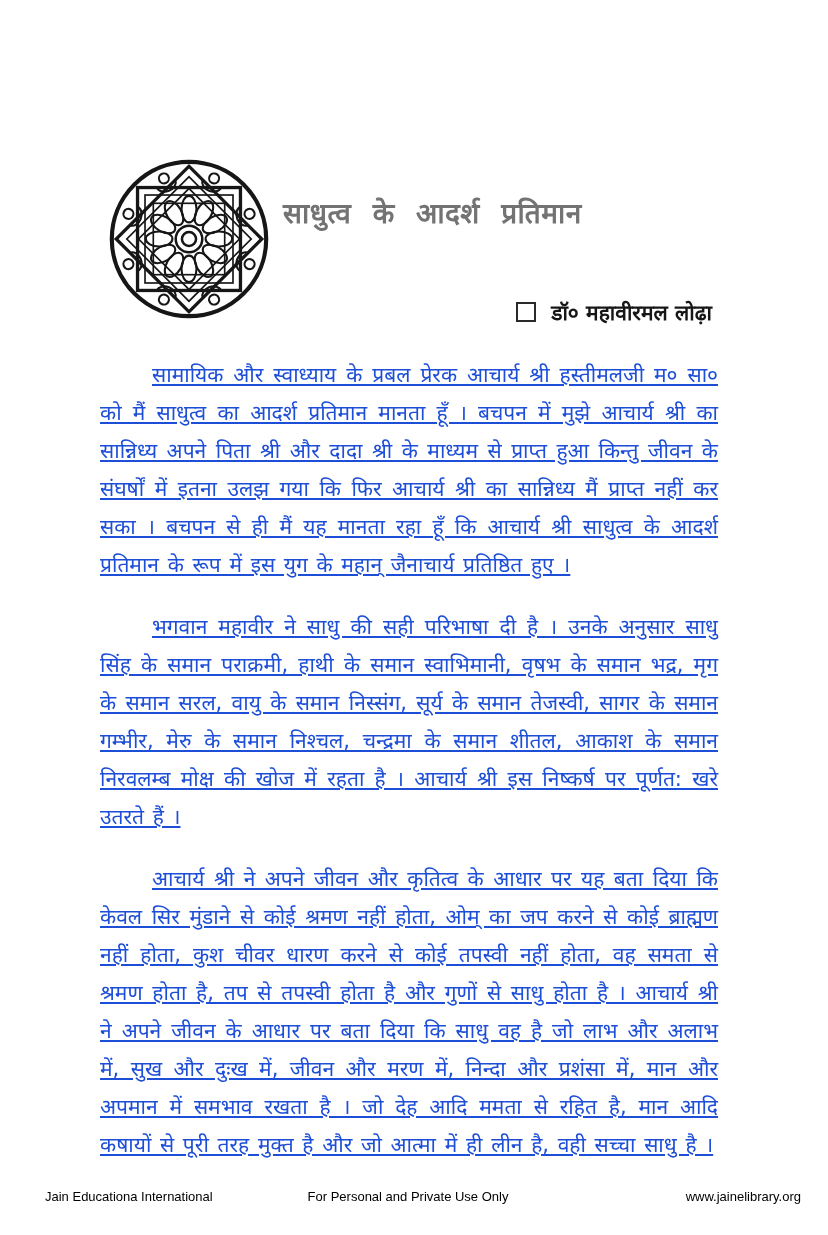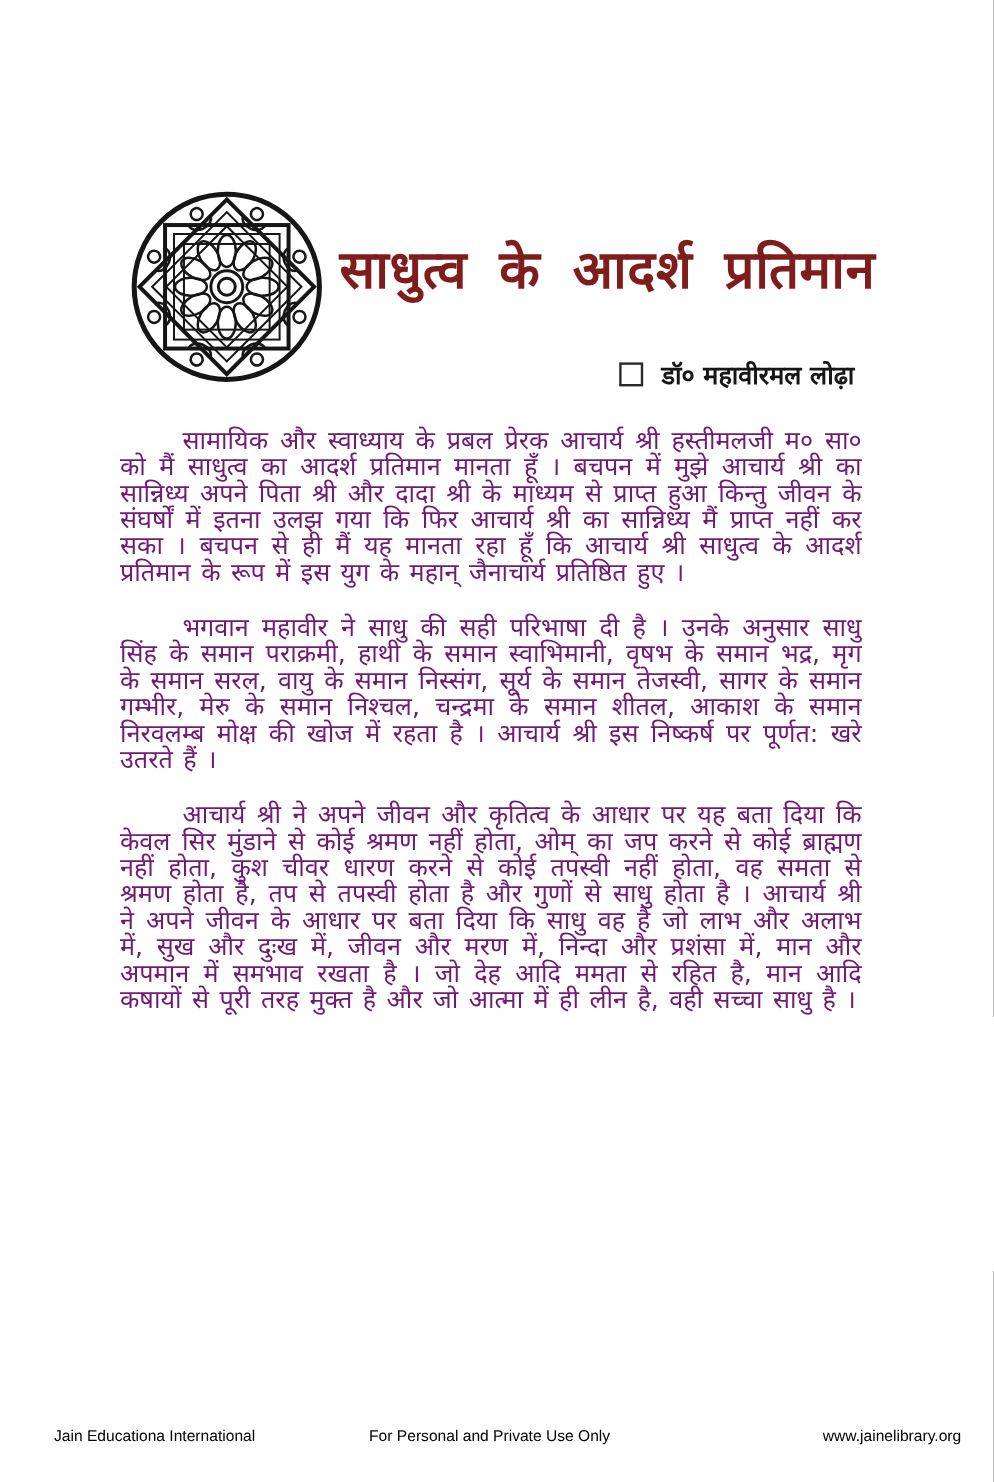--- a/index.html
+++ b/index.html
@@ -17,26 +17,26 @@
     position: absolute;
     left: 104px;
     top: 156px;
     width: 170px;
     height: 166px;
   }
   .title {
     position: absolute;
     left: 283px;
     top: 193px;
-    font-size: 44px;
+    font-size: 28px;
     font-weight: bold;
     letter-spacing: 0.5px;
     word-spacing: 11px;
     white-space: nowrap;
-    color: #7f1d1d;
+    color: #737373;
     text-align: right;
   }
   .byline {
     position: absolute;
     top: 298px;
     right: 116px;
     display: flex;
     align-items: center;
     gap: 15px;
     font-size: 21px;
@@ -52,25 +52,26 @@
   }
   .body-text {
     position: absolute;
     left: 100px;
     top: 356px;
     width: 618px;
   }
   .para {
     margin: 0 0 24px 0;
     font-size: 21px;
-    line-height: 22px;
+    line-height: 38px;
     text-align: justify;
     text-indent: 52px;
     word-spacing: 2px;
-    color: #701a75;
+    color: #1d4ed8;
+    text-decoration: underline;
   }
   .footer {
     position: absolute;
     left: 0;
     bottom: 30px;
     width: 100%;
     height: 16px;
     font-family: "Liberation Sans", sans-serif;
     font-size: 13px;
     color: #000000;

